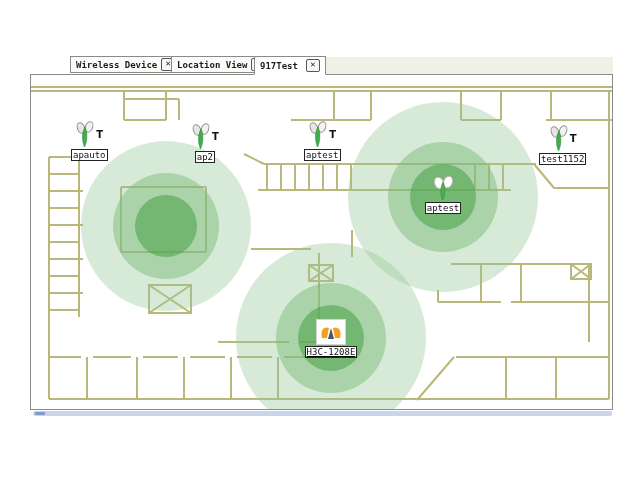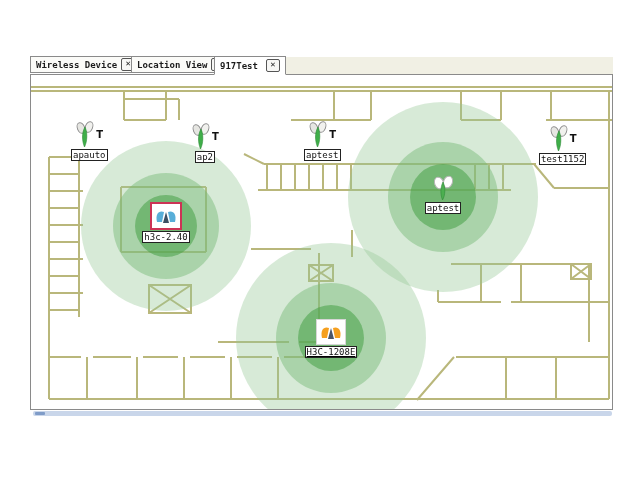--- a/index.html
+++ b/index.html
@@ -6,21 +6,21 @@
   body{width:640px;height:480px;position:relative;overflow:hidden;
        font-family:"Liberation Sans",sans-serif;}
 
   
   .tabstrip{position:absolute;left:30px;top:56px;width:583px;height:18px;
             border-bottom:1px solid #8a8a8a;z-index:2;}
   .tabfiller{position:absolute;left:248px;top:1px;width:335px;height:17px;
              background:#f1f0e4;}
   .tab{position:absolute;top:0;height:17px;display:flex;align-items:center;
        gap:4px;padding:0 5px;border:1px solid #8a8a8a;background:#fbfbf8;
-       box-sizing:border-box;}
+       box-sizing:border-box;margin-left:40px;}
   .tab .tlabel{font:bold 9px "DejaVu Sans Mono",monospace;color:#1c1c1c;
                white-space:nowrap;letter-spacing:0;}
   .tab.active{background:#ffffff;border-bottom:1px solid #ffffff;height:19px;z-index:3;}
   .tabclose{width:12px;height:11px;border:1px solid #555;border-radius:2px;
             background:#f7f7f5;font:bold 7px "DejaVu Sans",sans-serif;color:#222;
             display:flex;align-items:center;justify-content:center;line-height:1;}
 
   
   .map{position:absolute;left:30px;top:74px;width:581px;height:334px;
        border:1px solid #8a8a8a;background:#ffffff;overflow:hidden;z-index:1;}
@@ -155,30 +155,20 @@
       <svg width="20" height="28">
         <ellipse cx="6" cy="8" rx="3.6" ry="5.5" transform="rotate(-22 6 8)" fill="#e6e6e2" stroke="#8a8a8a"></ellipse>
         <ellipse cx="14" cy="7" rx="3.6" ry="5.5" transform="rotate(22 14 7)" fill="#f1f1ee" stroke="#8a8a8a"></ellipse>
         <path d="M10 7 C6.5 13 7 21 9.5 27 C12.5 21 12.5 12 10 7Z" fill="#3fae49" stroke="#2e8b38" stroke-width="0.6"></path>
       </svg>
       <span class="tmark">T</span>
     </div>
     <div class="dev-label">test1152</div>
   </div>
 
-  <div class="dev" style="left:105px;top:127px;width:60px;">
-    <div class="boxicon selected">
-      <svg width="24" height="20">
-        <path d="M3 16 C1 8 5 4 10 6 L8 16 Z" fill="#58aed8"></path>
-        <path d="M21 16 C23 8 19 4 14 6 L16 16 Z" fill="#58aed8"></path>
-        <path d="M12 6 L9 17 H15 Z" fill="#3d4f63"></path>
-      </svg>
-    </div>
-    <div class="dev-label">h3c-2.40</div>
-  </div>
 
   <div class="dev" style="left:382px;top:100px;width:60px;">
     <svg width="24" height="26">
       <ellipse cx="8" cy="8" rx="4.4" ry="6" transform="rotate(-20 8 8)" fill="#ffffff" stroke="#b5b5b5"></ellipse>
       <ellipse cx="17" cy="7" rx="4.4" ry="6" transform="rotate(20 17 7)" fill="#ffffff" stroke="#b5b5b5"></ellipse>
       <path d="M12 7 C9 13 9.5 20 11.5 25 C14.5 20 14.5 12 12 7Z" fill="#4caf50" stroke="#2e8b38" stroke-width="0.6"></path>
     </svg>
     <div class="dev-label">aptest</div>
   </div>
 

